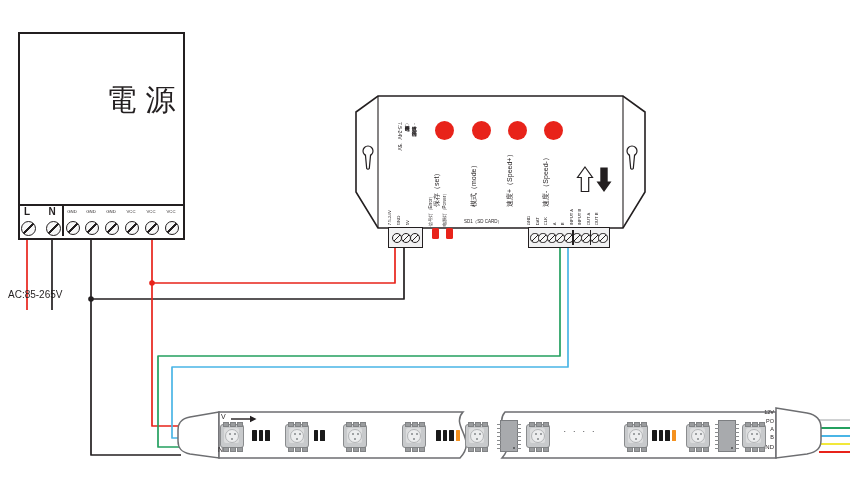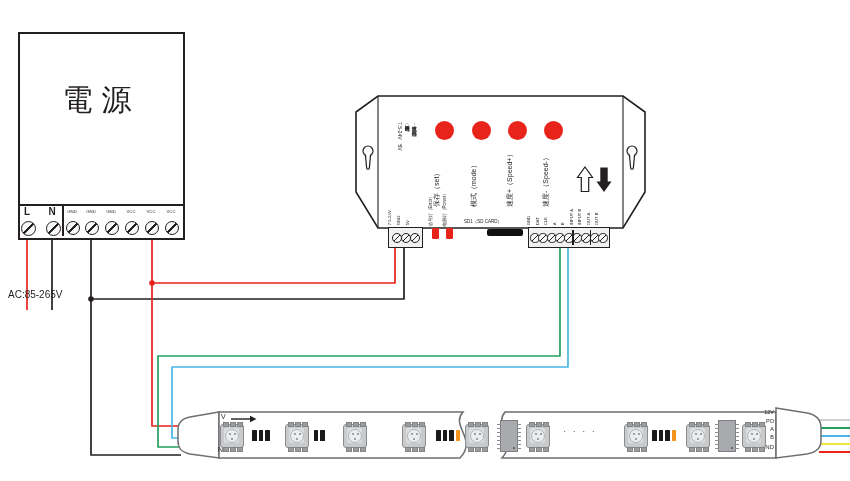--- a/index.html
+++ b/index.html
@@ -1,19 +1,19 @@
 <!DOCTYPE html>
 <html style="--wire-red: #e8231a; --wire-black: #231f20; --wire-green: #23a05f; --wire-cyan: #4ab5e6; --wire-yellow: #f2e83a; --wire-white: #cfd1d2; --button-red: #e8231a; --outline-gray: #6d6e71;"><head>
 <meta charset="utf-8">
 <style>
   html,body{margin:0;padding:0;background:#fff;}
   #canvas{position:relative;width:850px;height:481px;background:#fff;overflow:hidden;
           font-family:"Liberation Sans", sans-serif;color:#231f20;}
   #art{position:absolute;left:0;top:0;z-index:0;}
-  .abs{position:absolute;z-index:2;}
+  .abs{position:absolute;z-index:2;margin-left:44px;}
   .rot{position:absolute;z-index:2;transform-origin:0 100%;transform:rotate(-90deg);
        white-space:nowrap;line-height:1;}
   .vtext{position:absolute;z-index:2;writing-mode:vertical-rl;text-orientation:mixed;
          white-space:nowrap;line-height:1.25;}
   .screw{position:absolute;z-index:3;border:1px solid #231f20;border-radius:50%;
          background-color:#f7f7f7;
          background-image:linear-gradient(135deg,transparent 44%,#231f20 44%,#231f20 56%,transparent 56%);}
   .tblock{position:absolute;z-index:2;border:1.5px solid #231f20;background:#f1f1f2;}
   .btn{position:absolute;z-index:2;width:19px;height:19px;border-radius:50%;background:var(--button-red,#e8231a);}
   .ind{position:absolute;z-index:3;width:7px;height:11px;border-radius:1.5px;background:var(--button-red,#e8231a);}

